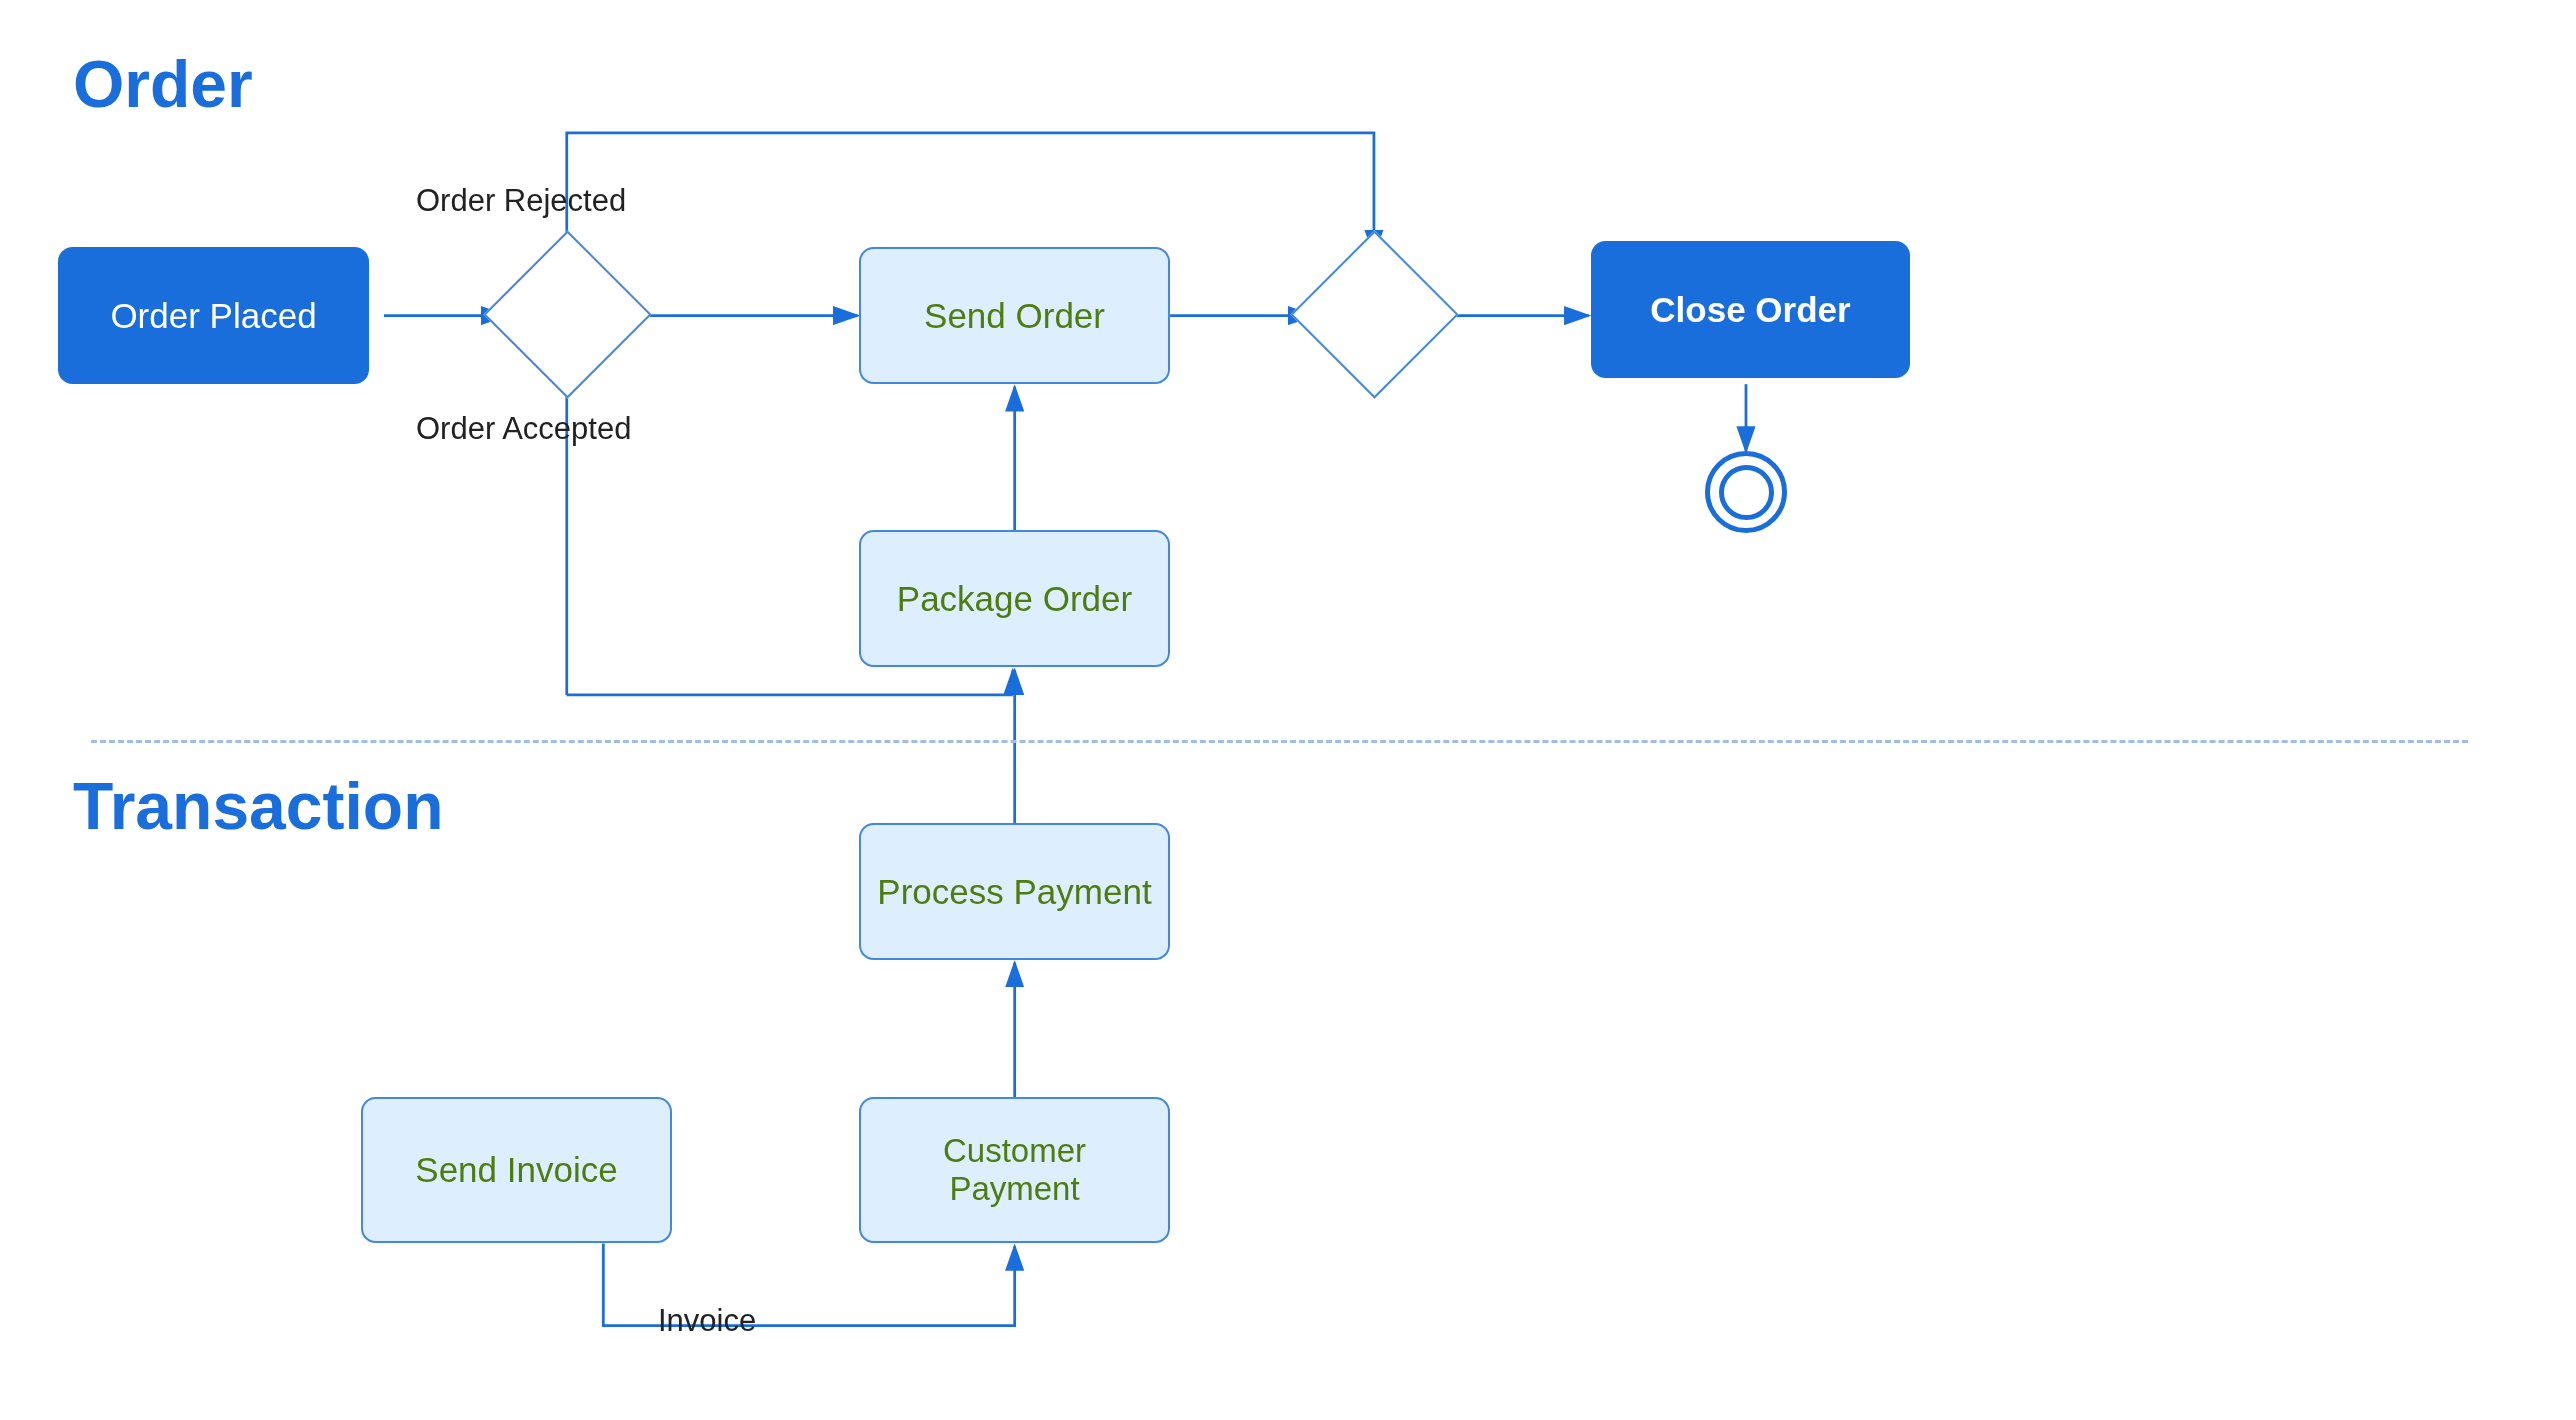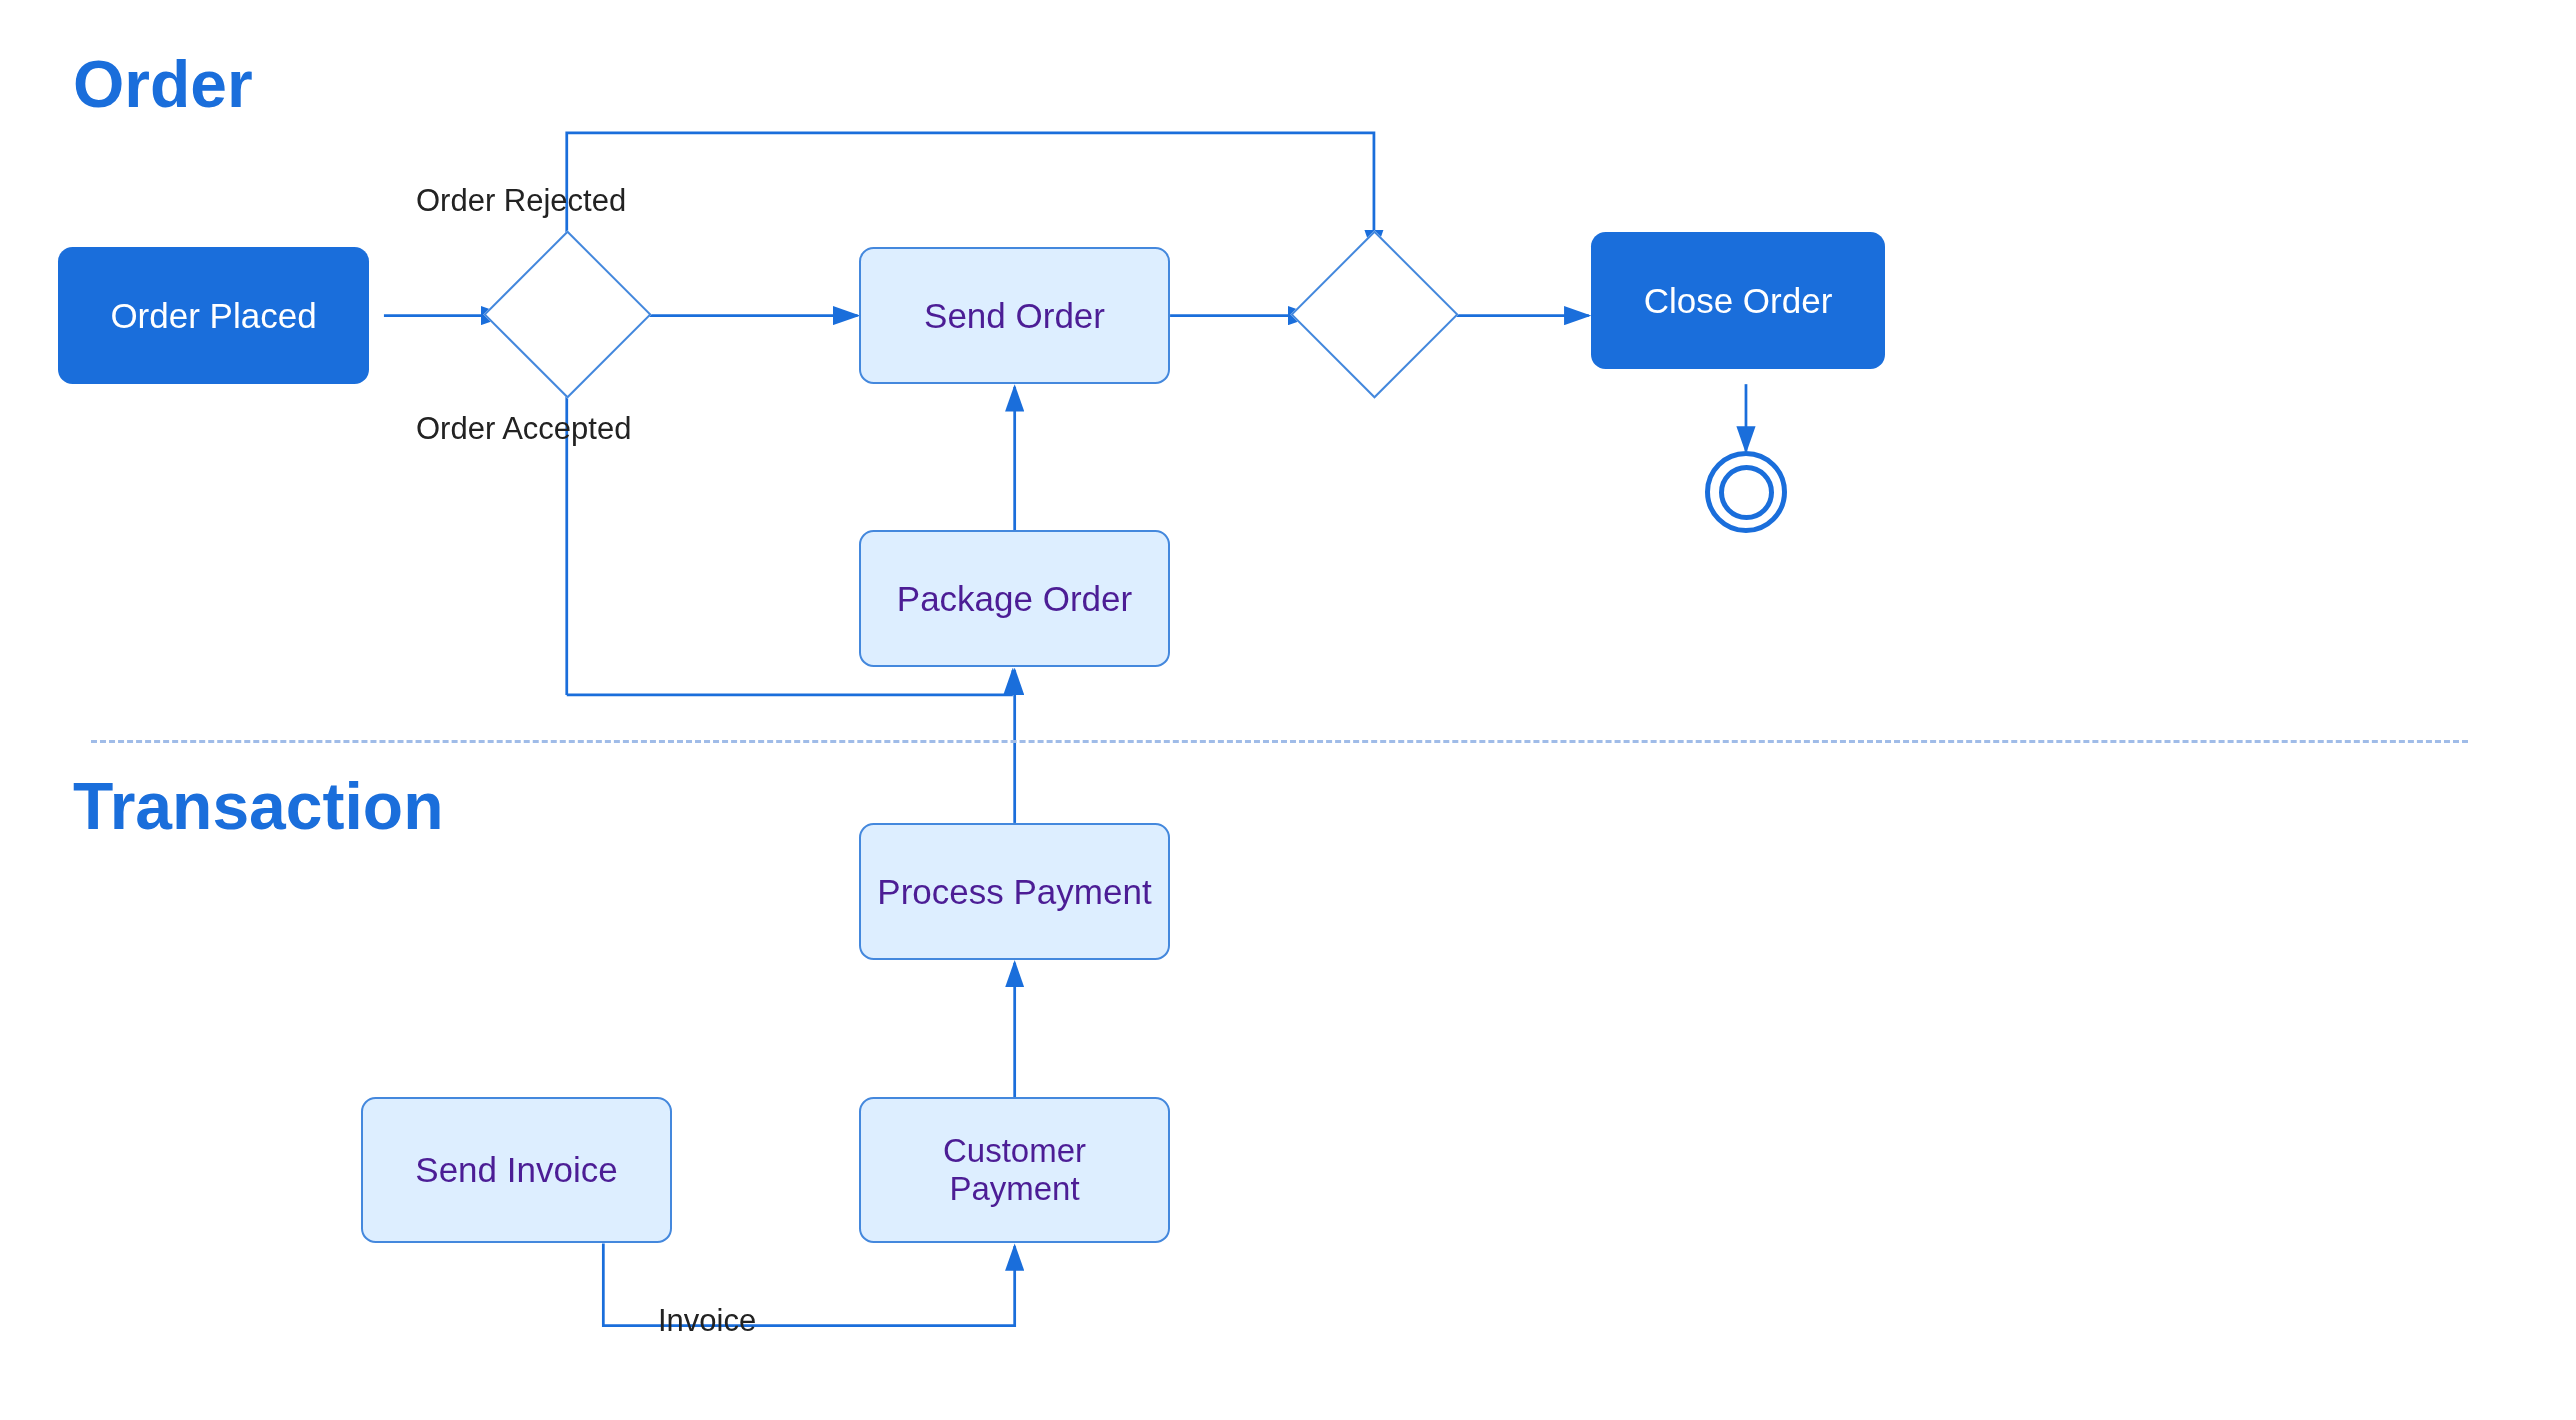--- a/index.html
+++ b/index.html
@@ -36,21 +36,21 @@
 
     
     .node {
       position: absolute;
       display: flex;
       align-items: center;
       justify-content: center;
       text-align: center;
       font-size: 35px;
       font-weight: 500;
-      color: #4c1d95;
+      color: #4d7c0f;
       border-radius: 14.6px;
     }
 
     .node-filled {
       background: #1a6edb;
       color: #fff;
       border: none;
     }
 
     .node-outline {
@@ -169,21 +169,21 @@
   </div>
 
   <div class="node node-outline" style="left: 859px; top: 247px; width: 311px; height: 137px;">
     <span>Send Order</span>
   </div>
 
   <div class="diamond" style="left: 1315px; top: 255px;">
     <div class="diamond-inner"></div>
   </div>
 
-  <div class="node node-filled" style="left: 1591px; top: 232px; width: 294px; height: 137px;">
+  <div class="node node-filled" style="left: 1591px; top: 241px; width: 319px; height: 137px; font-weight: bold;">
     <span>Close Order</span>
   </div>
 
   <div class="end-event" style="left: 1705px; top: 451px;">
     <div class="end-event-inner"></div>
   </div>
 
   <div class="node node-outline" style="left: 859px; top: 530px; width: 311px; height: 137px;">
     <span>Package Order</span>
   </div>

